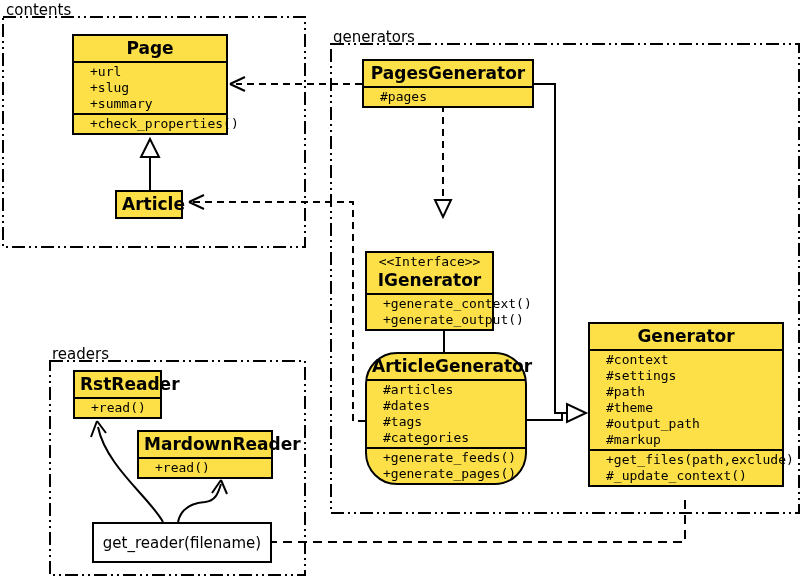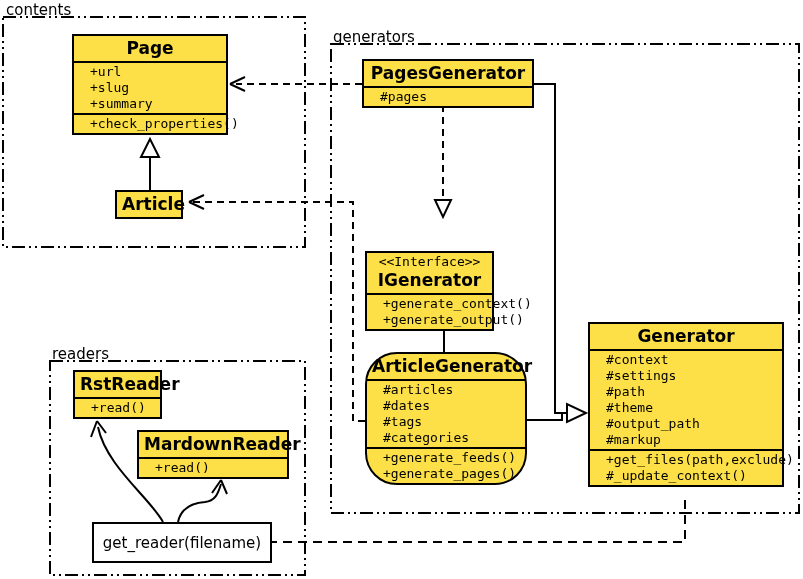--- a/index.html
+++ b/index.html
@@ -112,20 +112,20 @@
     <div class="uml-title">Generator</div>
     <div class="uml-sec"><div>#context</div><div>#settings</div><div>#path</div><div>#theme</div><div>#output_path</div><div>#markup</div></div>
     <div class="uml-sec"><div>+get_files(path,exclude)</div><div>#_update_context()</div></div>
   </div>
 
   <div class="uml" style="left:73px;top:370px;width:89px;">
     <div class="uml-title">RstReader</div>
     <div class="uml-sec"><div>+read()</div></div>
   </div>
 
-  <div class="uml" style="left:137px;top:430px;width:152px;">
+  <div class="uml" style="left:137px;top:430px;width:136px;">
     <div class="uml-title">MardownReader</div>
     <div class="uml-sec"><div>+read()</div></div>
   </div>
 
   <div class="plain-node" style="left:92px;top:522px;width:180px;height:41px;">get_reader(filename)</div>
 
 </div>
 
 </body></html>

